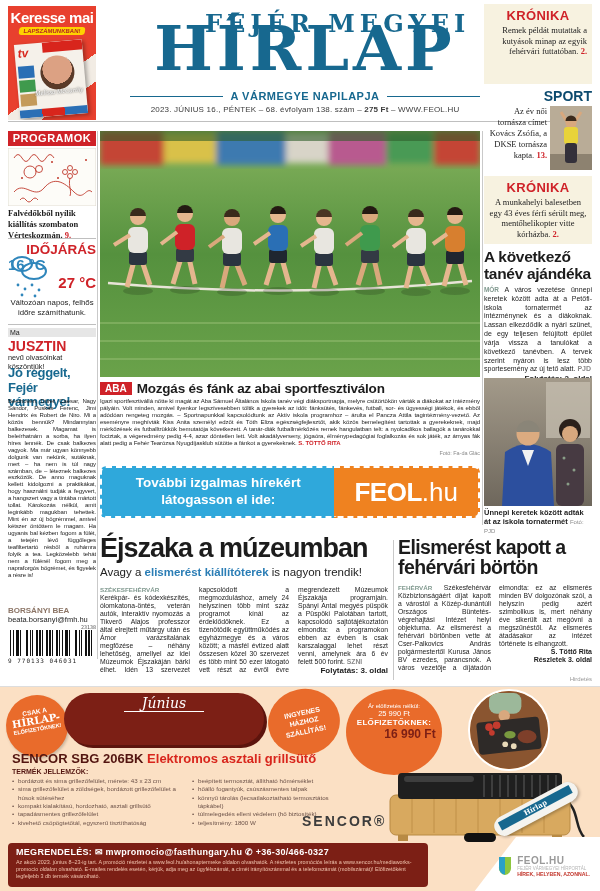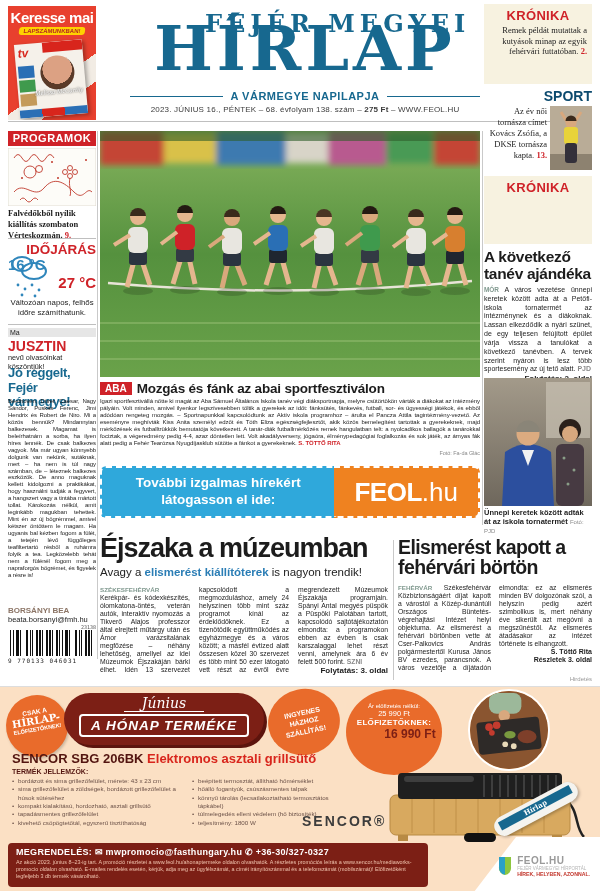--- a/index.html
+++ b/index.html
@@ -173,20 +173,23 @@
         <line x1="21" y1="22" x2="31" y2="6" stroke="#d8a87e" stroke-width="3"></line>
         <circle cx="21" cy="17" r="5.5" fill="#d8a87e"></circle>
         <path d="M15.5,15 a5.5,5.5 0 0 1 11,0 z" fill="#3a2a1c"></path>
         <rect x="14" y="21" width="14" height="17" rx="3" fill="#e8d33a"></rect>
         <rect x="15" y="37" width="12" height="20" rx="3" fill="#33303a"></rect>
       </svg>
     </div>
   </div>
   <div class="abs rail-box" style="top:176px;height:68px;">
     <div class="kr-title">KRÓNIKA</div>
+    <div class="kr-text" style="text-align:center;">
+      <span>A munkahelyi balesetben egy 43 éves férfi sérült meg, mentőhelikopter vitte kórházba. </span><b class="red">2.</b>
+    </div>
   </div>
   <div class="abs tanev-hl">A következő tanév ajándéka</div>
   <div class="abs tanev-body">
     <span class="leadin">MÓR</span>
     <span>A város vezetése ünnepi keretek között adta át a Petőfi-iskola tornatermét az intézménynek és a diákoknak. Lassan elkezdődik a nyári szünet, de egy teljesen felújított épület várja vissza a tanulókat a következő tanévben. A tervek szerint nyáron is lesz több sportesemény az új tető alatt. </span>
     <span class="byl-gray">PJD</span>
     <div class="more-line">Folytatás: 2. oldal</div>
   </div>
   <svg class="abs" style="left:484px;top:378px;" width="108" height="128">
     <defs>
@@ -422,21 +425,20 @@
   <div class="vr" style="left:393px;top:540px;height:140px;"></div>
 
   <div class="abs ad">
     <div class="ad-badge">
       <div class="l1">CSAK A</div>
       <div class="l2">HÍRLAP-</div>
       <div class="l3">ELŐFIZETŐKNEK!</div>
     </div>
     <div class="ad-ribbon">
       <span class="script">Június</span>
-      <div class="boxed">A HÓNAP TERMÉKE</div>
     </div>
     <div class="ad-ship">INGYENES HÁZHOZ SZÁLLÍTÁS!</div>
     <div class="ad-price">
       <div class="pl1">Ár előfizetés nélkül:</div>
       <div class="pold">25 990 Ft</div>
       <div class="pl2">ELŐFIZETŐKNEK:</div>
       <div class="pnew">16 990 Ft</div>
     </div>
     <svg class="ad-food" viewBox="0 0 82 82">
       <rect width="82" height="82" fill="#b97843"></rect>
@@ -503,21 +505,21 @@
     </svg>
     <div class="ad-paper">
       <div class="strip">Hírlap</div>
     </div>
     <div class="ad-bar">
       <div class="order">
         <span>MEGRENDELÉS:</span>
         <span>✉</span>
         <span>mwpromocio@fasthungary.hu</span>
         <span>✆</span>
-        <span>+36-30/327-0327</span>
+        <span>+36-30/466-0327</span>
       </div>
       <div class="fine">Az akció 2023. június 8–23-ig tart. A promóció részletei a www.feol.hu/ahonaptermeke oldalon olvashatók. A részletes promóciós leírás a www.sencor.hu/mediaworks-promocio oldalon olvasható. E-mailes rendelés esetén, kérjük, adja meg az ügyfélszámát, a címét irányítószámmal és a telefonszámát (mobilszámát)! Előfizetőként legfeljebb 3 db termék vásárolható.</div>
     </div>
     <div class="ad-white"></div>
     <div class="ad-feol">
       <svg width="16" height="20">
         <path d="M2,1 h12 v10 a6,7 0 0 1 -6,8 a6,7 0 0 1 -6,-8 z" fill="#8dc63f"></path>
         <path d="M2,1 h6 v17.5 a6,7 0 0 1 -6,-7.5 z" fill="#2aa0c8"></path>
       </svg>
       <div>

